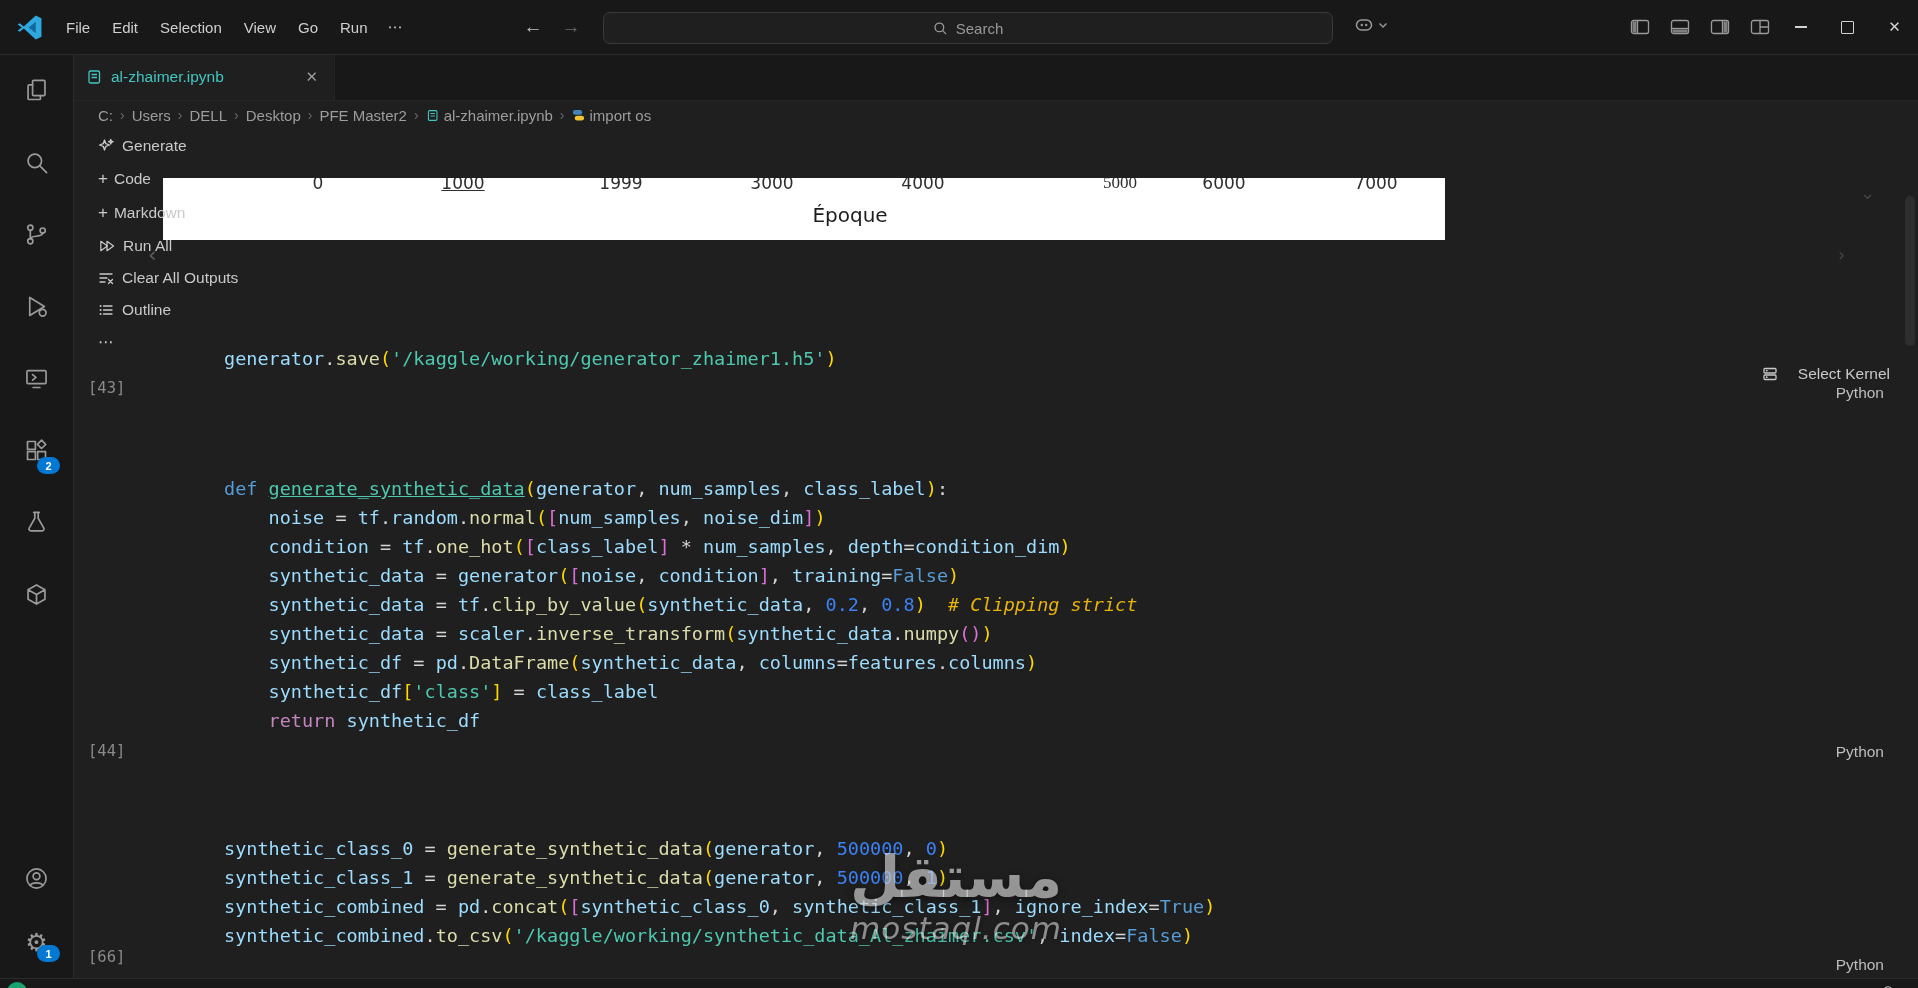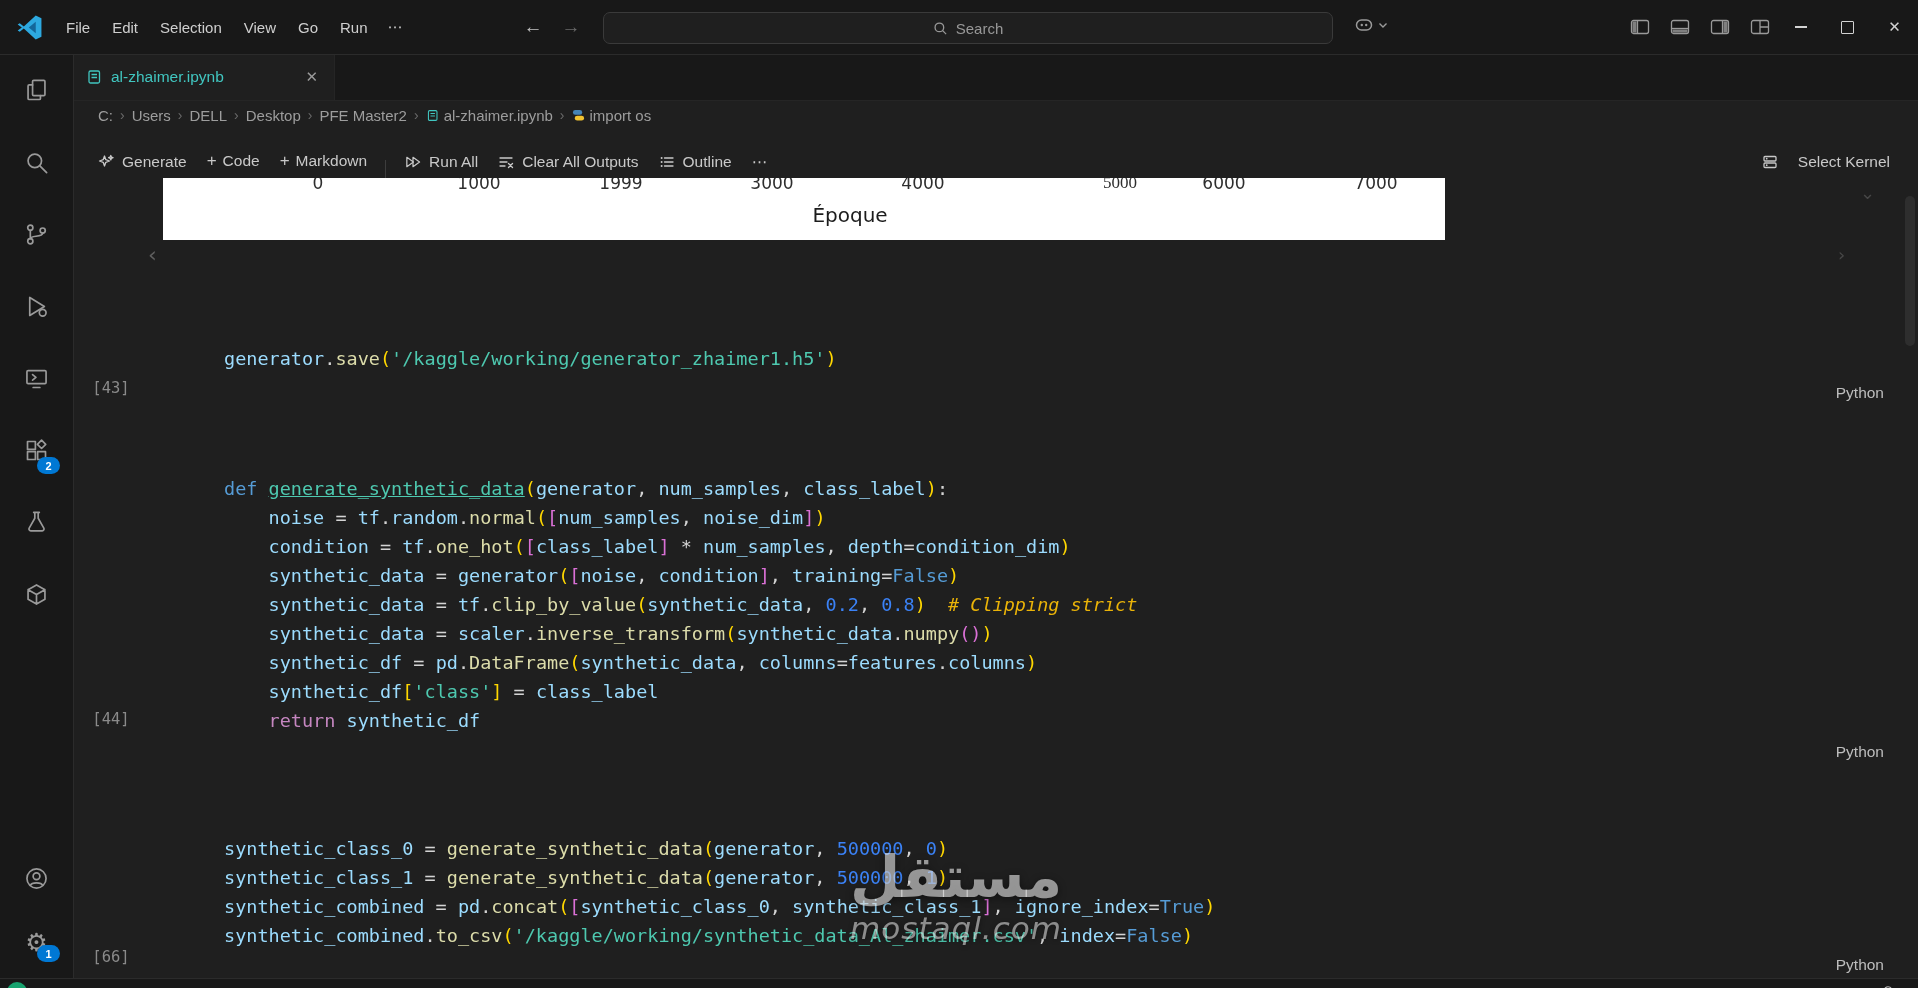--- a/index.html
+++ b/index.html
@@ -40,38 +40,38 @@
   .tab-close{color:#9a9a9a;font-size:15px;margin-left:auto;padding:2px 4px;border-radius:4px;}
   .tab-actions{position:absolute;right:10px;top:54px;height:46px;display:flex;align-items:center;gap:10px;color:#9a9a9a;}
   .tab-action{width:30px;height:30px;display:flex;align-items:center;justify-content:center;border-radius:5px;font-size:17px;}
 
   
   .breadcrumbs{position:absolute;left:74px;top:100px;right:0;height:30px;display:flex;align-items:center;padding-left:24px;font-size:15px;color:#9d9d9d;gap:7px;z-index:6;}
   .crumb{white-space:nowrap;display:flex;align-items:center;gap:5px;}
   .crumb-sep{color:#6a6a6a;font-size:14px;}
 
   
-  .nbtoolbar{position:absolute;left:74px;top:130px;right:0;height:48px;display:flex;align-items:flex-end;padding-left:14px;font-size:15.5px;color:#c9c9c9;z-index:6;}
+  .nbtoolbar{position:absolute;left:74px;top:130px;right:0;height:48px;display:flex;align-items:flex-start;padding-left:14px;font-size:15.5px;color:#c9c9c9;z-index:6;flex-direction:column;}
   .tool{display:flex;align-items:center;gap:8px;padding:7px 10px;border-radius:5px;white-space:nowrap;}
   .tool svg{stroke:#c9c9c9;fill:none;stroke-width:1.3;stroke-linecap:round;stroke-linejoin:round;}
   .tool .plus{font-size:17px;color:#c9c9c9;margin-right:-2px;}
   .tool-divider{width:1px;height:18px;background:#3d3d3d;margin:0 8px;}
   .kernel-btn{margin-left:auto;margin-right:18px;gap:20px;}
 
   
   .editor{position:absolute;left:74px;top:178px;right:0;bottom:10px;z-index:1;}
   .output-strip{position:absolute;left:163px;top:178px;width:1282px;height:62px;background:#ffffff;overflow:hidden;z-index:2;}
   .tick{position:absolute;top:-5px;transform:translateX(-50%);font-family:"DejaVu Sans",sans-serif;font-size:17px;color:#2e2e2e;}
   .xlabel{position:absolute;left:687px;top:25px;transform:translateX(-50%);font-family:"DejaVu Sans",sans-serif;font-size:20px;color:#1c1c1c;}
   .out-chevron{position:absolute;color:#5f5f5f;font-size:22px;z-index:2;font-family:"DejaVu Sans",sans-serif;}
   .dim-mark{position:absolute;color:#474747;font-size:18px;z-index:2;font-family:"DejaVu Sans",sans-serif;}
   .vscrollbar{position:absolute;right:3px;top:196px;width:10px;height:150px;background:#5a5a5a;opacity:.25;border-radius:5px;z-index:4;}
 
   .code-block{position:absolute;left:190px;font-family:"DejaVu Sans Mono",monospace;font-size:18.5px;line-height:29px;white-space:pre;color:#d4d4d4;z-index:3;margin-left:34px;}
-  .exec-label{position:absolute;left:88px;width:46px;text-align:center;font-family:"DejaVu Sans Mono",monospace;font-size:15.5px;color:#8a8a8a;z-index:3;}
+  .exec-label{position:absolute;left:88px;width:46px;text-align:left;font-family:"DejaVu Sans Mono",monospace;font-size:15.5px;color:#8a8a8a;z-index:3;}
   .lang-label{position:absolute;right:34px;font-size:15.5px;color:#bdbdbd;z-index:3;}
 
   .tok-k{color:#569cd6;}
   .tok-kr{color:#c586c0;}
   .tok-s{color:#4ec9b0;}
   .tok-n{color:#3b82f6;}
   .tok-c{color:#eab308;font-style:italic;}
   .tok-v{color:#9cdcfe;}
   .tok-f{color:#dcdcaa;}
   .tok-d{color:#4ec9b0;text-decoration:underline;}
@@ -338,39 +338,39 @@
         </svg>
       <span>Select Kernel</span>
     </span>
   </div>
 
   <div class="editor"></div>
 
   <div class="output-strip">
     <span class="xlabel">Époque</span>
   <span class="tick" style="left: 155px;">0</span>
-      <span class="tick" style="left: 316px;">1000</span>
+      <span class="tick" style="left: 300px; text-decoration: underline;">1000</span>
       <span class="tick" style="left: 458px;">1999</span>
       <span class="tick" style="left: 609px;">3000</span>
       <span class="tick" style="left: 760px;">4000</span>
       <span class="tick" style="left: 957px; font-family: Liberation Serif, serif;">5000</span>
       <span class="tick" style="left: 1061px;">6000</span>
       <span class="tick" style="left: 1213px;">7000</span>
     </div>
   <span class="out-chevron" style="left:148px;top:242px;">‹</span>
   <span class="dim-mark" style="left:1860px;top:182px;">⌄</span>
   <span class="dim-mark" style="left:1838px;top:244px;">›</span>
   <div class="vscrollbar"></div>
 
   <div class="code-block" style="top:344px;"><div class="code-line"><span class="tok-v">generator</span><span class="tok-p">.</span><span class="tok-f">save</span><span class="tok-b1">(</span><span class="tok-s">'/kaggle/working/generator_zhaimer1.h5'</span><span class="tok-b1">)</span></div></div>
   <span class="exec-label" style="top:379px;">[43]</span>
   <span class="lang-label" style="top:384px;">Python</span>
 
   <div class="code-block" style="top:474px;"><div class="code-line"><span class="tok-k">def </span><span class="tok-d">generate_synthetic_data</span><span class="tok-b1">(</span><span class="tok-v">generator</span><span class="tok-p">, </span><span class="tok-v">num_samples</span><span class="tok-p">, </span><span class="tok-v">class_label</span><span class="tok-b1">)</span><span class="tok-p">:</span></div><div class="code-line"><span class="tok-p">    </span><span class="tok-v">noise</span><span class="tok-o"> = </span><span class="tok-v">tf</span><span class="tok-p">.</span><span class="tok-v">random</span><span class="tok-p">.</span><span class="tok-f">normal</span><span class="tok-b1">(</span><span class="tok-b2">[</span><span class="tok-v">num_samples</span><span class="tok-p">, </span><span class="tok-v">noise_dim</span><span class="tok-b2">]</span><span class="tok-b1">)</span></div><div class="code-line"><span class="tok-p">    </span><span class="tok-v">condition</span><span class="tok-o"> = </span><span class="tok-v">tf</span><span class="tok-p">.</span><span class="tok-f">one_hot</span><span class="tok-b1">(</span><span class="tok-b2">[</span><span class="tok-v">class_label</span><span class="tok-b2">]</span><span class="tok-o"> * </span><span class="tok-v">num_samples</span><span class="tok-p">, </span><span class="tok-v">depth</span><span class="tok-o">=</span><span class="tok-v">condition_dim</span><span class="tok-b1">)</span></div><div class="code-line"><span class="tok-p">    </span><span class="tok-v">synthetic_data</span><span class="tok-o"> = </span><span class="tok-v">generator</span><span class="tok-b1">(</span><span class="tok-b2">[</span><span class="tok-v">noise</span><span class="tok-p">, </span><span class="tok-v">condition</span><span class="tok-b2">]</span><span class="tok-p">, </span><span class="tok-v">training</span><span class="tok-o">=</span><span class="tok-k">False</span><span class="tok-b1">)</span></div><div class="code-line"><span class="tok-p">    </span><span class="tok-v">synthetic_data</span><span class="tok-o"> = </span><span class="tok-v">tf</span><span class="tok-p">.</span><span class="tok-f">clip_by_value</span><span class="tok-b1">(</span><span class="tok-v">synthetic_data</span><span class="tok-p">, </span><span class="tok-n">0.2</span><span class="tok-p">, </span><span class="tok-n">0.8</span><span class="tok-b1">)</span><span class="tok-c">  # Clipping strict</span></div><div class="code-line"><span class="tok-p">    </span><span class="tok-v">synthetic_data</span><span class="tok-o"> = </span><span class="tok-v">scaler</span><span class="tok-p">.</span><span class="tok-f">inverse_transform</span><span class="tok-b1">(</span><span class="tok-v">synthetic_data</span><span class="tok-p">.</span><span class="tok-f">numpy</span><span class="tok-b2">(</span><span class="tok-b2">)</span><span class="tok-b1">)</span></div><div class="code-line"><span class="tok-p">    </span><span class="tok-v">synthetic_df</span><span class="tok-o"> = </span><span class="tok-v">pd</span><span class="tok-p">.</span><span class="tok-f">DataFrame</span><span class="tok-b1">(</span><span class="tok-v">synthetic_data</span><span class="tok-p">, </span><span class="tok-v">columns</span><span class="tok-o">=</span><span class="tok-v">features</span><span class="tok-p">.</span><span class="tok-v">columns</span><span class="tok-b1">)</span></div><div class="code-line"><span class="tok-p">    </span><span class="tok-v">synthetic_df</span><span class="tok-b1">[</span><span class="tok-s">'class'</span><span class="tok-b1">]</span><span class="tok-o"> = </span><span class="tok-v">class_label</span></div><div class="code-line"><span class="tok-p">    </span><span class="tok-kr">return</span><span class="tok-p"> </span><span class="tok-v">synthetic_df</span></div></div>
-  <span class="exec-label" style="top:710px;">[44]</span>
+  <span class="exec-label" style="top:742px;">[44]</span>
   <span class="lang-label" style="top:743px;">Python</span>
 
   <div class="code-block" style="top:834px;"><div class="code-line"><span class="tok-v">synthetic_class_0</span><span class="tok-o"> = </span><span class="tok-f">generate_synthetic_data</span><span class="tok-b1">(</span><span class="tok-v">generator</span><span class="tok-p">, </span><span class="tok-n">500000</span><span class="tok-p">, </span><span class="tok-n">0</span><span class="tok-b1">)</span></div><div class="code-line"><span class="tok-v">synthetic_class_1</span><span class="tok-o"> = </span><span class="tok-f">generate_synthetic_data</span><span class="tok-b1">(</span><span class="tok-v">generator</span><span class="tok-p">, </span><span class="tok-n">500000</span><span class="tok-p">, </span><span class="tok-n">1</span><span class="tok-b1">)</span></div><div class="code-line"><span class="tok-v">synthetic_combined</span><span class="tok-o"> = </span><span class="tok-v">pd</span><span class="tok-p">.</span><span class="tok-f">concat</span><span class="tok-b1">(</span><span class="tok-b2">[</span><span class="tok-v">synthetic_class_0</span><span class="tok-p">, </span><span class="tok-v">synthetic_class_1</span><span class="tok-b2">]</span><span class="tok-p">, </span><span class="tok-v">ignore_index</span><span class="tok-o">=</span><span class="tok-k">True</span><span class="tok-b1">)</span></div><div class="code-line"><span class="tok-v">synthetic_combined</span><span class="tok-p">.</span><span class="tok-f">to_csv</span><span class="tok-b1">(</span><span class="tok-s">'/kaggle/working/synthetic_data_Al_zhaimer.csv'</span><span class="tok-p">, </span><span class="tok-v">index</span><span class="tok-o">=</span><span class="tok-k">False</span><span class="tok-b1">)</span></div></div>
   <span class="exec-label" style="top:948px;">[66]</span>
   <span class="lang-label" style="top:956px;">Python</span>
 
   <div class="watermark">
     <div class="wm-ar">مستقل</div>
     <div class="wm-en">mostaql.com</div>
   </div>

